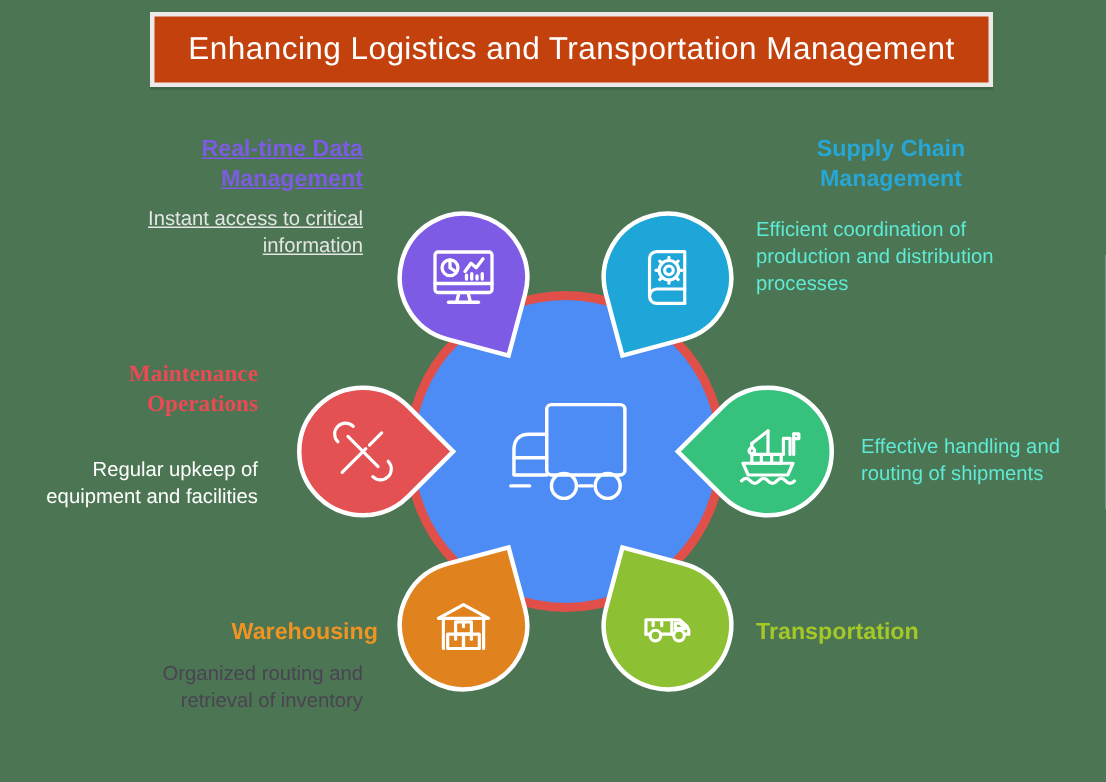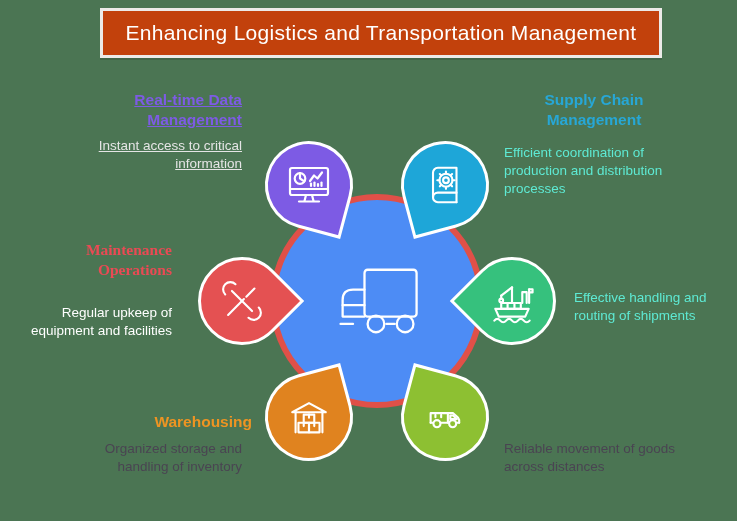--- a/index.html
+++ b/index.html
@@ -152,17 +152,17 @@
 
   <div class="node-title" style="left: 504px; top: 90px; width: 180px; color: rgb(39, 167, 214); text-align: center;">Supply Chain Management</div>
   <div class="node-desc" style="left: 504px; top: 144px; width: 168px; color: #5eead4;">Efficient coordination of production and distribution processes</div>
 
   <div class="node-title ra" style="left: 18px; top: 240px; width: 154px; color: rgb(234, 74, 84); font-family: Liberation Serif, serif;">Maintenance Operations</div>
   <div class="node-desc ra" style="left: 8px; top: 304px; width: 164px; color: #ffffff;">Regular upkeep of equipment and facilities</div>
 
   <div class="node-desc" style="left: 574px; top: 289px; width: 160px; color: #5eead4;">Effective handling and routing of shipments</div>
 
   <div class="node-title ra" style="left: 100px; top: 412px; width: 152px; color: rgb(238, 148, 34);">Warehousing</div>
-  <div class="node-desc ra" style="left: 60px; top: 440px; width: 182px; color: rgb(74, 68, 82);">Organized storage and handling of inventory</div>
+  <div class="node-desc ra" style="left: 60px; top: 440px; width: 182px; color: rgb(74, 68, 82);">Organized routing and retrieval of inventory</div>
 
-  <div class="node-desc" style="left: 504px; top: 440px; width: 172px; color: rgb(74, 68, 82);">Reliable movement of goods across distances</div>
+  <div class="node-title" style="left: 504px; top: 412px; width: 185px; color: rgb(164, 200, 39);">Transportation</div>
 
 </div>
 
 </body></html>

